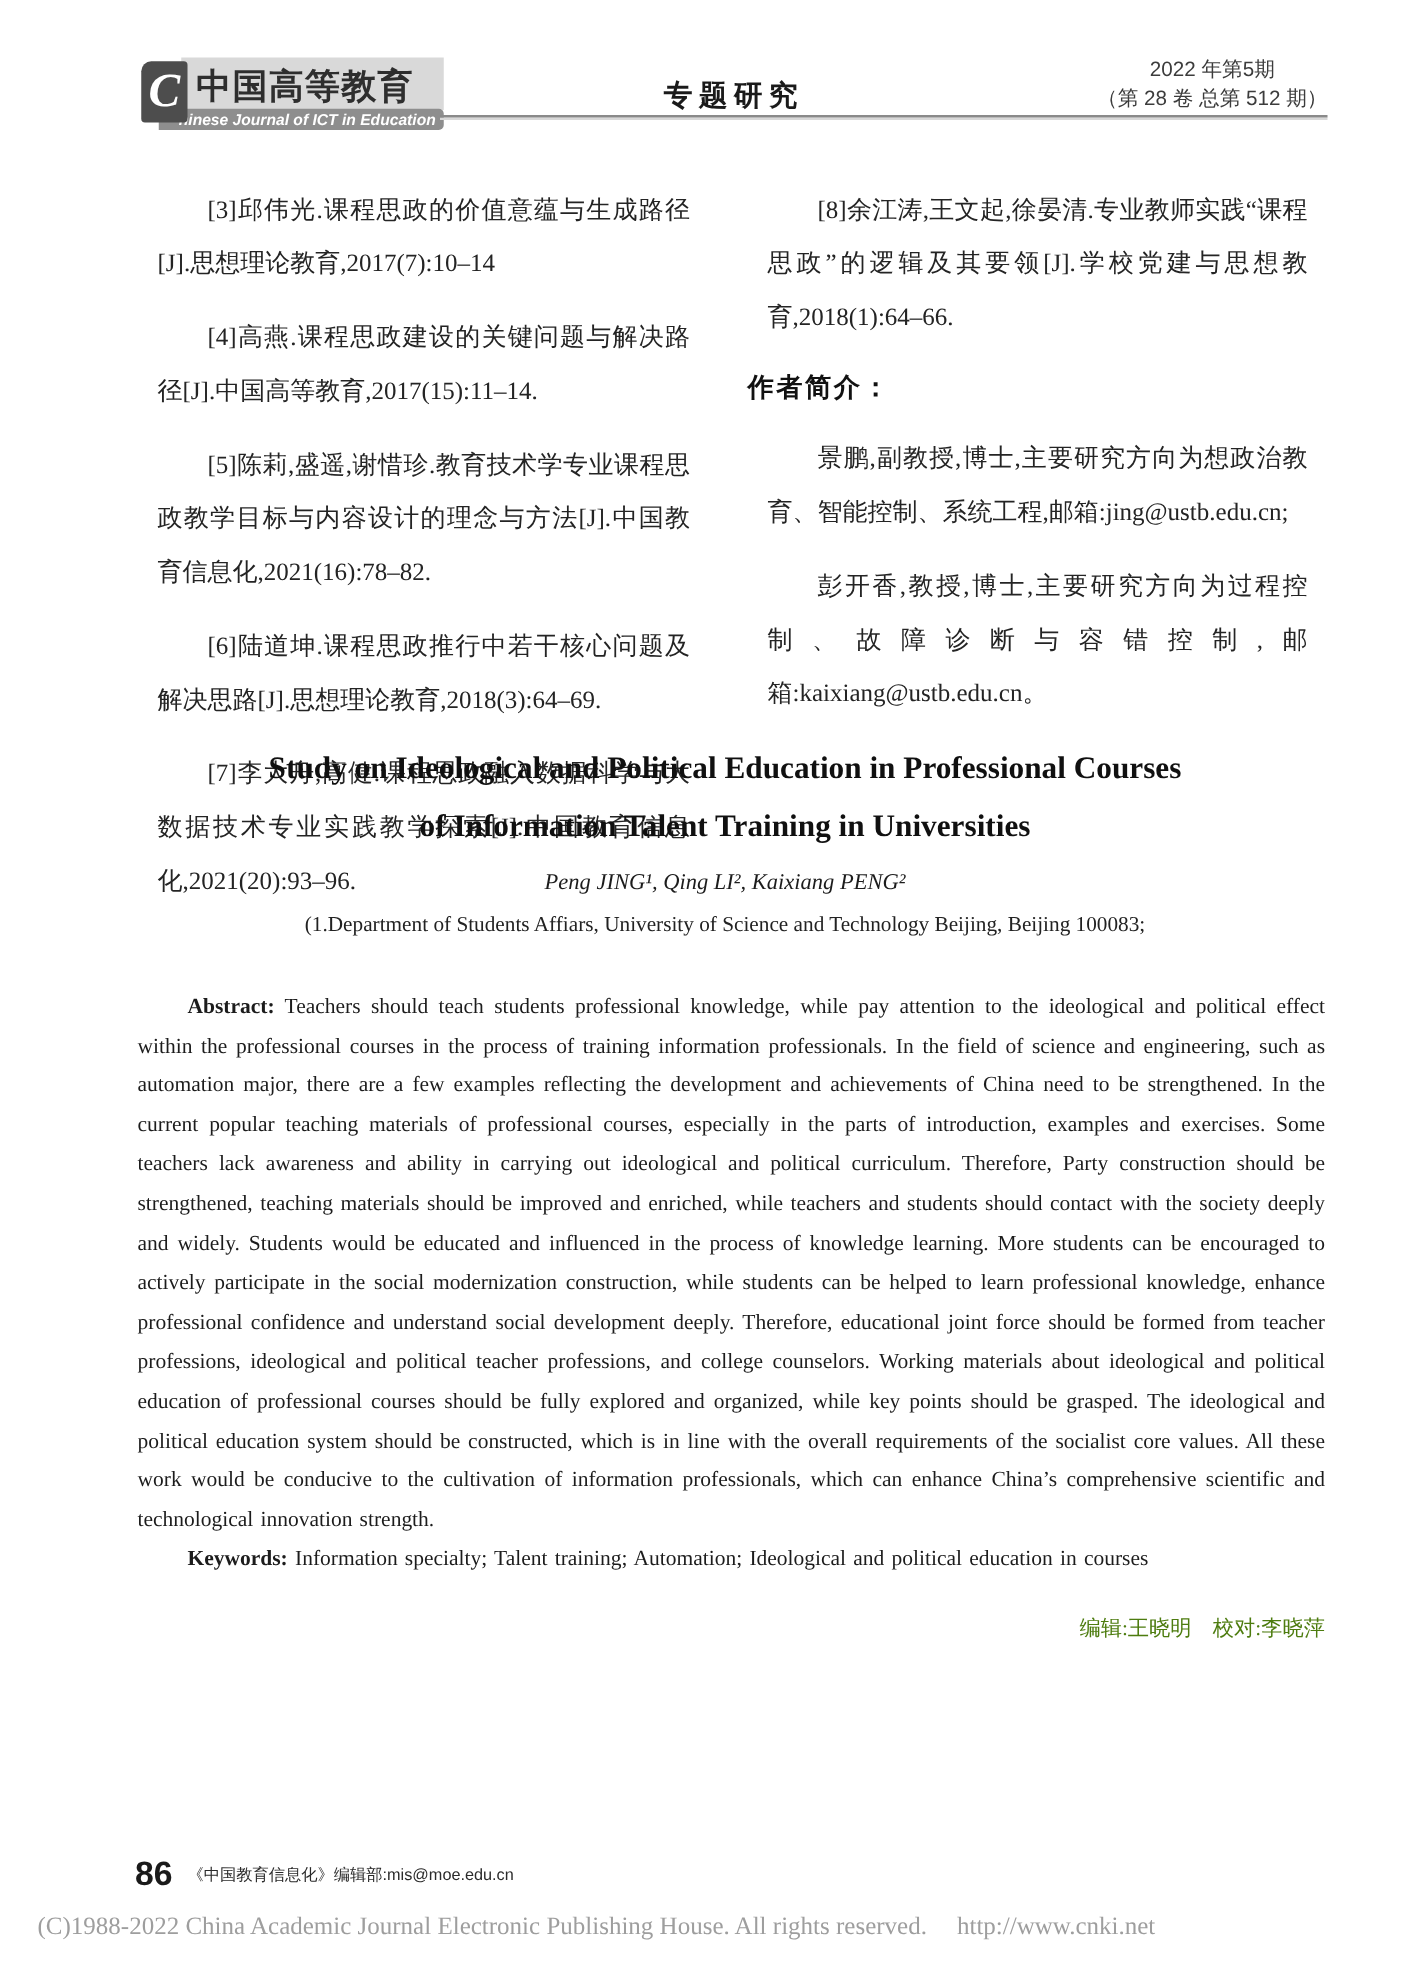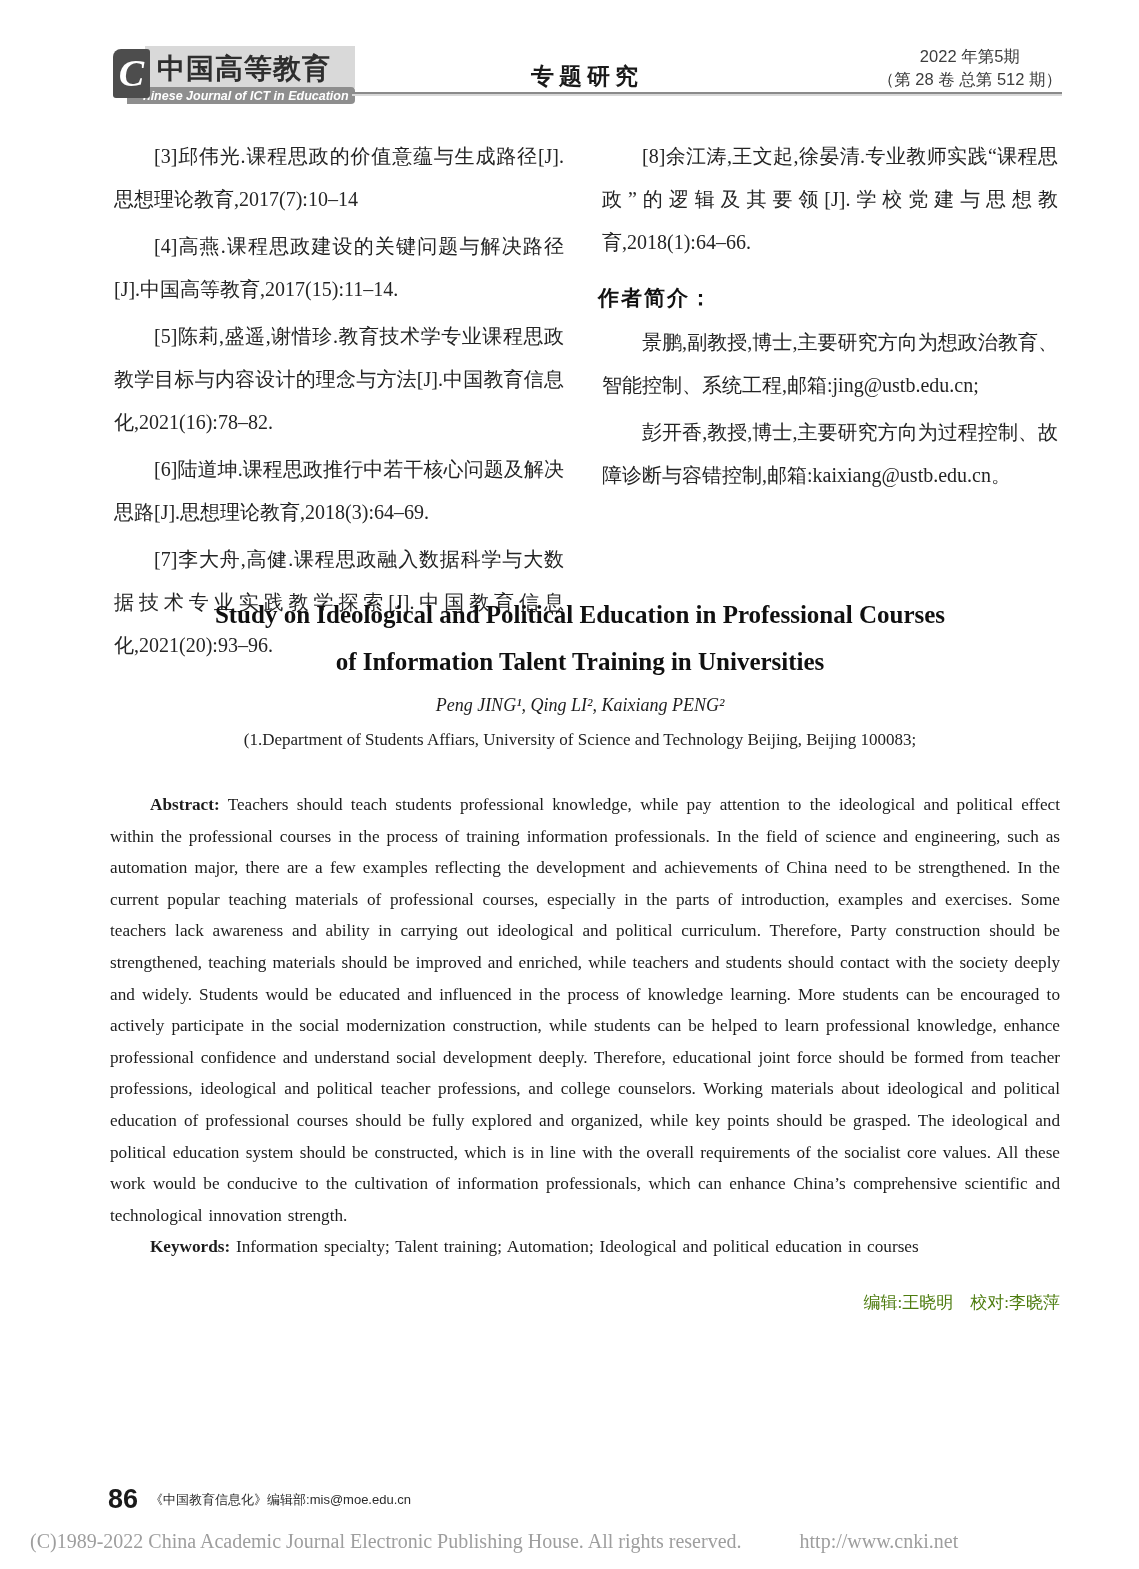--- a/index.html
+++ b/index.html
@@ -27,21 +27,21 @@
                 font-family:"Liberation Sans","DejaVu Sans",sans-serif; font-size:16.5px;
                 line-height:23px; color:#3c3c3c; }
   .header-rule { position:absolute; left:352px; top:92px; width:710px; height:2px; background:#8a8a8a;
                  box-shadow:0 2px 0 #d8d8d8; }
 
   
   .refs { position:absolute; left:110px; top:131px; width:952px; display:flex; gap:30px;
           font-size:20px; line-height:43px; text-align:justify; color:#242424; }
   .col-left { width:458px; }
   .col-right { width:464px; }
-  p.ref { margin:4px; text-indent:2em; }
+  p.ref { margin:16px; text-indent:2em; }
   .bio-heading { margin:15px 0 0 0; font-family:"Liberation Sans","DejaVu Sans",sans-serif;
                  font-weight:bold; font-size:21px; line-height:38px; letter-spacing:2px; color:#111111; }
 
   
   .title-block { position:absolute; left:110px; top:591px; width:940px; text-align:center; }
   .title-line { margin:0; font-size:25px; line-height:47px; font-weight:bold; color:#101010; }
   .authors { margin-top:6px; font-style:italic; font-size:18px; line-height:28px; color:#1c1c1c; }
   .affils { margin-top:5px; font-size:17px; line-height:31px; color:#222222; }
 
   
@@ -49,21 +49,21 @@
                 line-height:31.6px; text-align:justify; color:#1c1c1c; word-spacing:1.5px; }
   .para-indent { margin:0; text-indent:40px; }
   .lbl { font-weight:bold; }
   .editor-line { margin-top:24px; text-align:right; font-size:17px; color:#4d7c0f; word-spacing:normal; }
 
   
   .page-footer { position:absolute; left:108px; top:1484px; display:flex; align-items:center; gap:12px; }
   .pageno { font-family:"Liberation Sans","DejaVu Sans",sans-serif; font-weight:bold; font-size:27px; color:#1a1a1a; }
   .dept { font-family:"Liberation Sans","DejaVu Sans",sans-serif; font-size:13px; color:#2a2a2a; }
   .copyright { position:absolute; left:30px; top:1530px; font-size:20px; color:#9e9e9e; white-space:nowrap; }
-  .copyright .url { margin-left:53px; color:#9e9e9e; text-decoration:none; }
+  .copyright .url { margin-left:19px; color:#9e9e9e; text-decoration:none; }
 </style>
 </head>
 <body>
 
 <div class="page">
 
   <div class="logo">
     <div class="logo-top"></div>
     <div class="logo-bar"></div>
     <span class="logo-cn">中国高等教育</span>
@@ -112,17 +112,17 @@
       <span>Information specialty; Talent training; Automation; Ideological and political education in courses</span></p>
     <div class="editor-line">编辑:王晓明　校对:李晓萍</div>
   </div>
 
   <div class="page-footer">
     <span class="pageno">86</span>
     <span class="dept">《中国教育信息化》编辑部:mis@moe.edu.cn</span>
   </div>
 
   <div class="copyright">
-    <span>(C)1989-2022 China Academic Journal Electronic Publishing House. All rights reserved.</span>
+    <span>(C)1988-2022 China Academic Journal Electronic Publishing House. All rights reserved.</span>
     <a class="url" href="#">http://www.cnki.net</a>
   </div>
 
 </div>
 
 </body></html>

